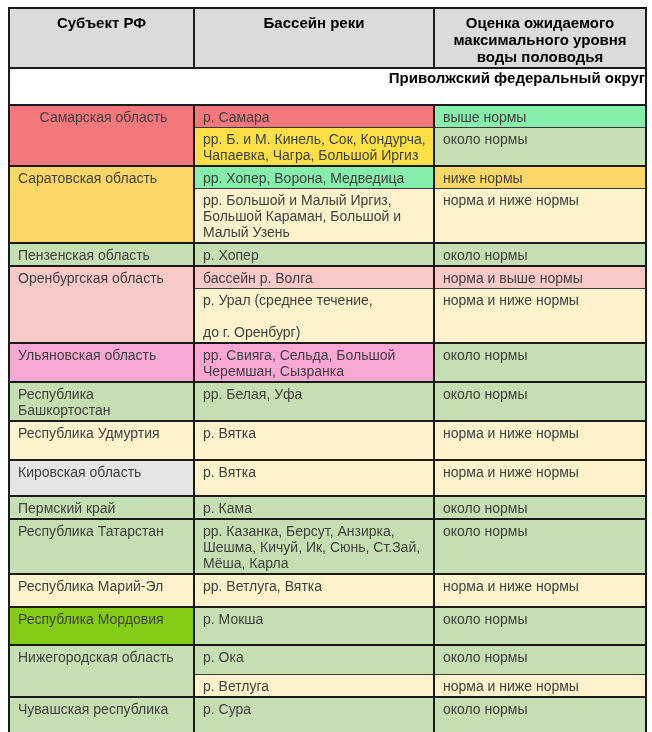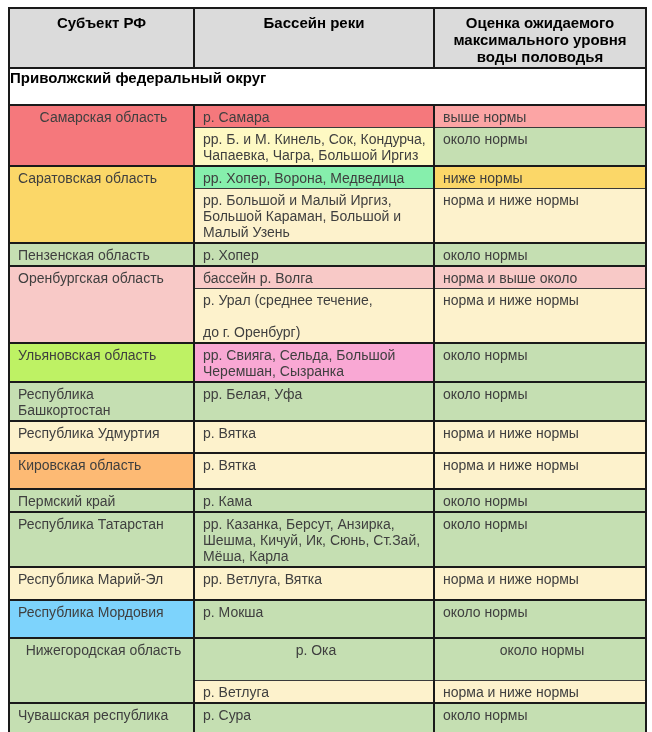--- a/index.html
+++ b/index.html
@@ -36,21 +36,21 @@
     color: #000000;
     text-align: center;
     padding: 5px 4px 2px 4px;
     height: 54px;
     line-height: 17px;
   }
   td.band {
     background: #ffffff;
     height: 37px;
     vertical-align: bottom;
-    text-align: left;
+    text-align: right;
     font-size: 15px;
     font-weight: bold;
     color: #000000;
     padding: 0 0 2px 0;
     border-top: 2px solid #1a1a1a;
     border-bottom: 2px solid #1a1a1a;
   }
   table.flood td.cell {
     font-size: 14px;
     line-height: 16px;
@@ -79,24 +79,24 @@
       </tr>
     </thead>
     <tbody>
       <tr>
         <td class="band" colspan="3">Приволжский федеральный округ</td>
       </tr>
 
     <tr class="region-start" style="height: 20px;">
           <td class="cell" rowspan="2" style="background: rgb(245, 120, 124); text-align: center;">Самарская область</td>
           <td class="cell" style="background: rgb(245, 120, 124);">р. Самара</td>
-          <td class="cell" style="background: #fca5a5; padding-left: 8px;">выше нормы</td>
+          <td class="cell" style="background: #86efac; padding-left: 8px;">выше нормы</td>
         </tr>
         <tr class="sub-row" style="height: 30px;">
-          <td class="cell" style="background: #fef9c3;">рр. Б. и М. Кинель, Сок, Кондурча,
+          <td class="cell" style="background: #fde047;">рр. Б. и М. Кинель, Сок, Кондурча,
 Чапаевка, Чагра, Большой Иргиз</td>
           <td class="cell" style="background: rgb(197, 223, 178);">около нормы</td>
         </tr>
         <tr class="region-start" style="height: 21px;">
           <td class="cell" rowspan="2" style="background: rgb(251, 215, 104);">Саратовская область</td>
           <td class="cell" style="background: #86efac;">рр. Хопер, Ворона, Медведица</td>
           <td class="cell" style="background: rgb(251, 215, 104);">ниже нормы</td>
         </tr>
         <tr class="sub-row" style="height: 46px;">
           <td class="cell" style="background: rgb(253, 242, 204);">рр. Большой и Малый Иргиз,
@@ -105,47 +105,47 @@
           <td class="cell" style="background: rgb(253, 242, 204);">норма и ниже нормы</td>
         </tr>
         <tr class="region-start" style="height: 21px;">
           <td class="cell" rowspan="1" style="background: rgb(197, 223, 178);">Пензенская область</td>
           <td class="cell" style="background: rgb(197, 223, 178);">р. Хопер</td>
           <td class="cell" style="background: rgb(197, 223, 178);">около нормы</td>
         </tr>
         <tr class="region-start" style="height: 21px;">
           <td class="cell" rowspan="2" style="background: rgb(248, 201, 199);">Оренбургская область</td>
           <td class="cell" style="background: rgb(248, 201, 199);">бассейн р. Волга</td>
-          <td class="cell" style="background: rgb(248, 201, 199);">норма и выше около</td>
+          <td class="cell" style="background: rgb(248, 201, 199);">норма и выше нормы</td>
         </tr>
         <tr class="sub-row" style="height: 42px;">
           <td class="cell" style="background: rgb(253, 242, 204);">р. Урал (среднее течение,
 
 до г. Оренбург)</td>
           <td class="cell" style="background: rgb(253, 242, 204);">норма и ниже нормы</td>
         </tr>
         <tr class="region-start" style="height: 29px;">
-          <td class="cell" rowspan="1" style="background: #bef264;">Ульяновская область</td>
+          <td class="cell" rowspan="1" style="background: #f9a8d4;">Ульяновская область</td>
           <td class="cell" style="background: #f9a8d4;">рр. Свияга, Сельда, Большой
 Черемшан, Сызранка</td>
           <td class="cell" style="background: rgb(197, 223, 178);">около нормы</td>
         </tr>
         <tr class="region-start" style="height: 35px;">
           <td class="cell" rowspan="1" style="background: rgb(197, 223, 178);">Республика
 Башкортостан</td>
           <td class="cell" style="background: rgb(197, 223, 178);">рр. Белая, Уфа</td>
           <td class="cell" style="background: rgb(197, 223, 178);">около нормы</td>
         </tr>
-        <tr class="region-start" style="height: 32px;">
+        <tr class="region-start" style="height: 39px;">
           <td class="cell" rowspan="1" style="background: rgb(253, 242, 204);">Республика Удмуртия</td>
           <td class="cell" style="background: rgb(253, 242, 204);">р. Вятка</td>
           <td class="cell" style="background: rgb(253, 242, 204);">норма и ниже нормы</td>
         </tr>
         <tr class="region-start" style="height: 36px;">
-          <td class="cell" rowspan="1" style="background: #fdba74;">Кировская область</td>
+          <td class="cell" rowspan="1" style="background: #e5e5e5;">Кировская область</td>
           <td class="cell" style="background: rgb(253, 242, 204);">р. Вятка</td>
           <td class="cell" style="background: rgb(253, 242, 204);">норма и ниже нормы</td>
         </tr>
         <tr class="region-start" style="height: 19px;">
           <td class="cell" rowspan="1" style="background: rgb(197, 223, 178);">Пермский край</td>
           <td class="cell" style="background: rgb(197, 223, 178);">р. Кама</td>
           <td class="cell" style="background: rgb(197, 223, 178);">около нормы</td>
         </tr>
         <tr class="region-start" style="height: 46px; border-radius: 9px;">
           <td class="cell" rowspan="1" style="background: rgb(197, 223, 178);">Республика Татарстан</td>
@@ -153,25 +153,25 @@
 Шешма, Кичуй, Ик, Сюнь, Ст.Зай,
 Мёша, Карла</td>
           <td class="cell" style="background: rgb(197, 223, 178);">около нормы</td>
         </tr>
         <tr class="region-start" style="height: 33px;">
           <td class="cell" rowspan="1" style="background: rgb(253, 242, 204);">Республика Марий-Эл</td>
           <td class="cell" style="background: rgb(253, 242, 204);">рр. Ветлуга, Вятка</td>
           <td class="cell" style="background: rgb(253, 242, 204);">норма и ниже нормы</td>
         </tr>
         <tr class="region-start" style="height: 38px;">
-          <td class="cell" rowspan="1" style="background: #7dd3fc; margin-left: 9px;">Республика Мордовия</td>
+          <td class="cell" rowspan="1" style="background: #84cc16; margin-left: 9px;">Республика Мордовия</td>
           <td class="cell" style="background: rgb(197, 223, 178);">р. Мокша</td>
           <td class="cell" style="background: rgb(197, 223, 178);">около нормы</td>
         </tr>
-        <tr class="region-start" style="height: 42px; text-align: center;">
+        <tr class="region-start" style="height: 29px;">
           <td class="cell" rowspan="2" style="background: rgb(197, 223, 178);">Нижегородская область</td>
           <td class="cell" style="background: rgb(197, 223, 178);">р. Ока</td>
           <td class="cell" style="background: rgb(197, 223, 178);">около нормы</td>
         </tr>
         <tr class="sub-row" style="height: 18px;">
           <td class="cell" style="background: rgb(253, 242, 204);">р. Ветлуга</td>
           <td class="cell" style="background: rgb(253, 242, 204);">норма и ниже нормы</td>
         </tr>
         <tr class="region-start" style="height: 36px;">
           <td class="cell" rowspan="1" style="background: rgb(197, 223, 178);">Чувашская республика</td>

